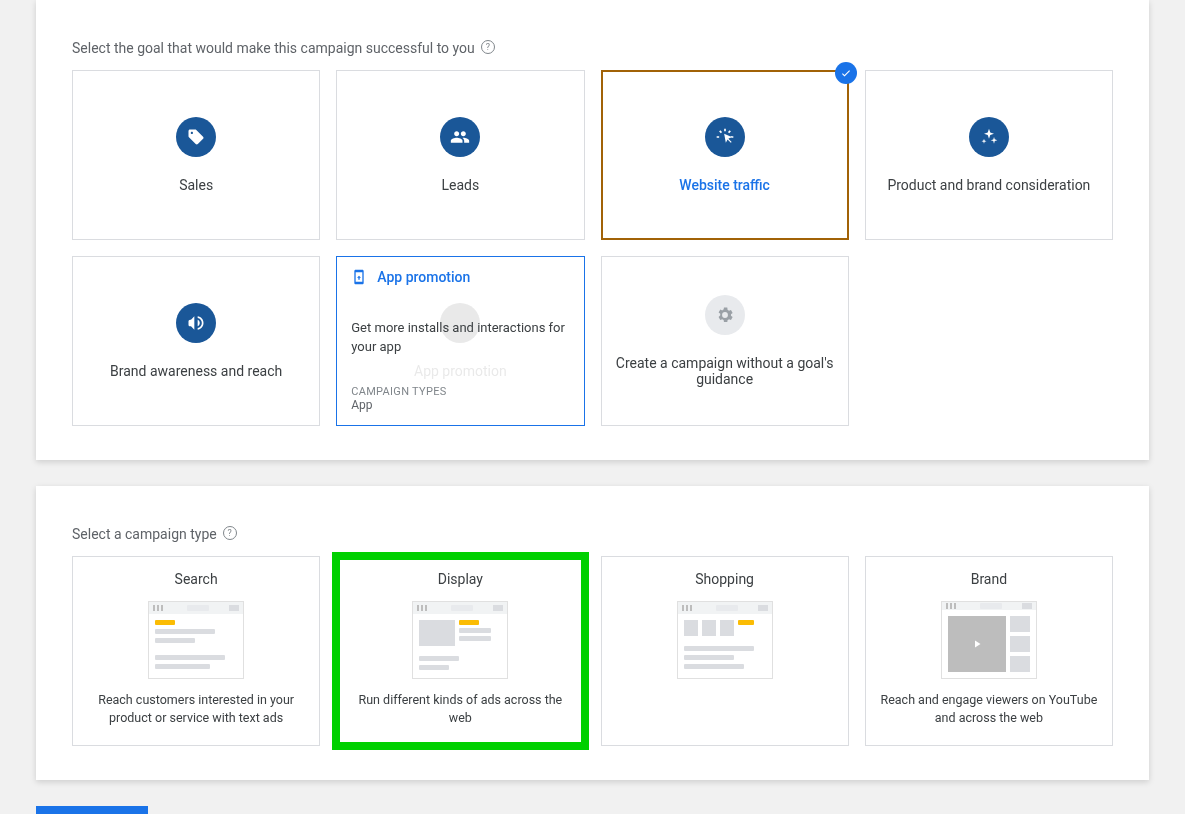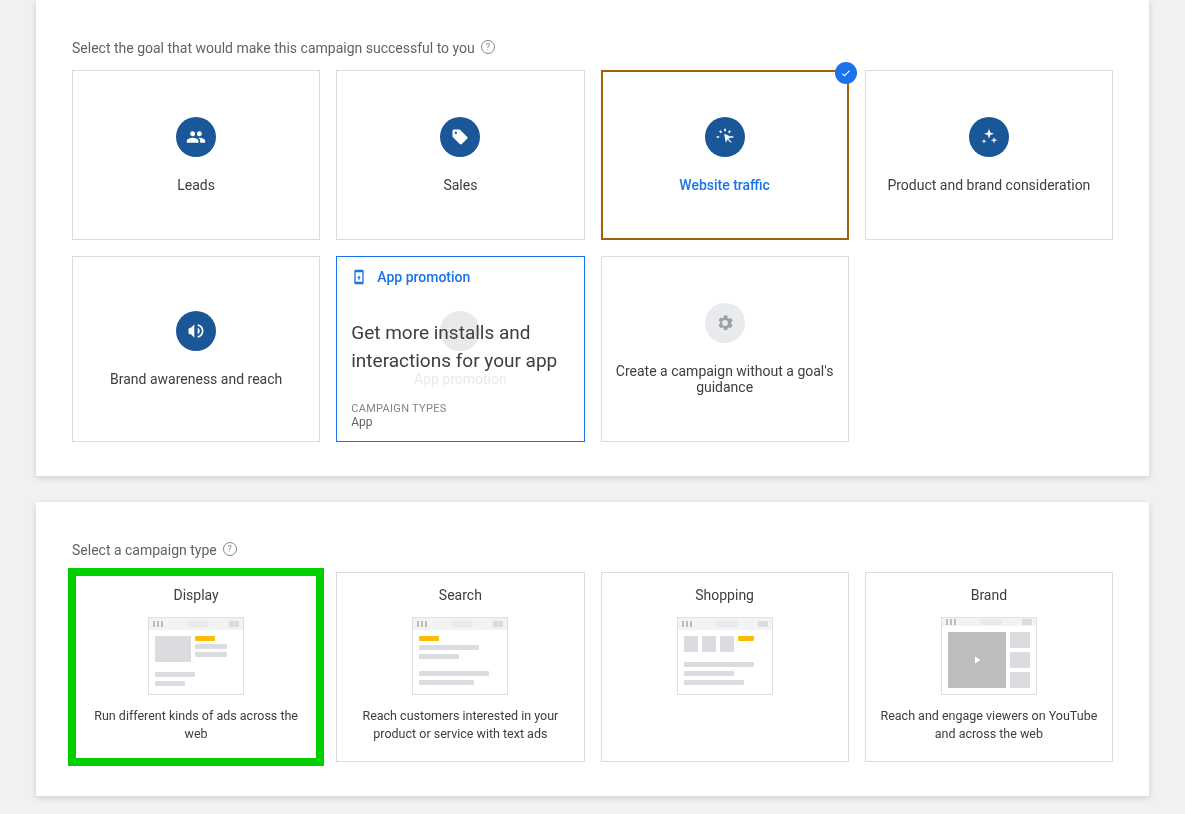--- a/index.html
+++ b/index.html
@@ -82,21 +82,21 @@
     border: 1px solid #1a73e8;
     align-items: flex-start;
     justify-content: flex-start;
     padding: 12px 14px;
   }
   .exp-header {
     display: flex; align-items: center; gap: 10px; margin-bottom: 34px;
     color: #1a73e8; font-weight: 500;
   }
   .exp-desc {
-    font-size: 19px; color: #3c4043; margin-bottom: 28px;
+    font-size: 13px; color: #3c4043; margin-bottom: 28px;
     line-height: 1.45;
   }
   .exp-camp-label {
     font-size: 11px; color: #80868b; letter-spacing: 0.3px;
     text-transform: uppercase;
   }
   .exp-camp-val {
     font-size: 12px; color: #5f6368;
   }
   .ghost-bg {
@@ -165,34 +165,34 @@
   <div class="panel">
     <div class="panel-title">
       <span>Select the goal that would make this campaign successful to you</span>
       <span class="help-icon">?</span>
     </div>
 
     <div class="grid">
 
       <div class="card">
         <div class="icon-circle">
+          <svg width="18" height="18" viewBox="0 0 24 24" fill="#fff">
+              <path d="M21.41 11.58l-9-9C12.05 2.22 11.55 2 11 2H4c-1.1 0-2 .9-2 2v7c0 .55.22 1.05.59 1.42l9 9c.78.78 2.05.78 2.83 0l7-7c.78-.78.78-2.05-.01-2.84zM6.5 8C5.67 8 5 7.33 5 6.5S5.67 5 6.5 5 8 5.67 8 6.5 7.33 8 6.5 8z"></path>
+            </svg>
+        </div>
+        <div class="card-label">Sales</div>
+      </div>
+
+      <div class="card">
+        <div class="icon-circle">
           <svg width="20" height="20" viewBox="0 0 24 24" fill="#fff">
               <path d="M16 11c1.66 0 3-1.34 3-3s-1.34-3-3-3-3 1.34-3 3 1.34 3 3 3zm-8 0c1.66 0 3-1.34 3-3S9.66 5 8 5 5 6.34 5 8s1.34 3 3 3zm0 2c-2.33 0-7 1.17-7 3.5V19h14v-2.5C15 14.17 10.33 13 8 13zm8 0c-.29 0-.62.02-.97.05 1.16.84 1.97 1.97 1.97 3.45V19h6v-2.5c0-2.33-4.67-3.5-7-3.5z"></path>
             </svg>
         </div>
         <div class="card-label">Leads</div>
-      </div>
-
-      <div class="card">
-        <div class="icon-circle">
-          <svg width="18" height="18" viewBox="0 0 24 24" fill="#fff">
-              <path d="M21.41 11.58l-9-9C12.05 2.22 11.55 2 11 2H4c-1.1 0-2 .9-2 2v7c0 .55.22 1.05.59 1.42l9 9c.78.78 2.05.78 2.83 0l7-7c.78-.78.78-2.05-.01-2.84zM6.5 8C5.67 8 5 7.33 5 6.5S5.67 5 6.5 5 8 5.67 8 6.5 7.33 8 6.5 8z"></path>
-            </svg>
-        </div>
-        <div class="card-label">Sales</div>
       </div>
 
       <div class="card selected">
         <div class="check-badge">
           <svg width="12" height="12" viewBox="0 0 24 24" fill="#fff">
               <path d="M9 16.2l-3.5-3.5L4 14.2 9 19.2 20 8.2l-1.5-1.5z"></path>
             </svg>
         </div>
         <div class="icon-circle">
           <svg width="20" height="20" viewBox="0 0 24 24" fill="#fff">
@@ -252,49 +252,20 @@
     </div>
   </div>
 
   <div class="panel">
     <div class="panel-title">
       <span>Select a campaign type</span>
       <span class="help-icon">?</span>
     </div>
 
     <div class="grid">
-
-      <div class="type-card highlight">
-        <div class="type-title">Display</div>
-        <div class="thumb">
-          <div class="thumb-top">
-              <div class="dots">
-                <span></span>
-                <span></span>
-                <span></span>
-              </div>
-              <div class="bar"></div>
-              <div class="sbtn"></div>
-            </div>
-          <div class="thumb-body">
-            <div class="row">
-              <div class="box" style="width:36px;height:26px"></div>
-              <div style="display:flex;flex-direction:column;gap:3px;">
-                <div class="line y" style="width:20px"></div>
-                <div class="line" style="width:32px"></div>
-                <div class="line" style="width:32px"></div>
-              </div>
-            </div>
-            <div style="height:2px"></div>
-            <div class="line" style="width:40px"></div>
-            <div class="line" style="width:30px"></div>
-          </div>
-        </div>
-        <div class="type-desc">Run different kinds of ads across the web</div>
-      </div>
 
       <div class="type-card">
         <div class="type-title">Search</div>
         <div class="thumb">
           <div class="thumb-top">
               <div class="dots">
                 <span></span>
                 <span></span>
                 <span></span>
               </div>
@@ -306,20 +277,49 @@
             <div class="line" style="width:60px"></div>
             <div class="line" style="width:40px"></div>
             <div style="height:4px"></div>
             <div class="line" style="width:70px"></div>
             <div class="line" style="width:55px"></div>
           </div>
         </div>
         <div class="type-desc">Reach customers interested in your product or service with text ads</div>
       </div>
 
+      <div class="type-card highlight">
+        <div class="type-title">Display</div>
+        <div class="thumb">
+          <div class="thumb-top">
+              <div class="dots">
+                <span></span>
+                <span></span>
+                <span></span>
+              </div>
+              <div class="bar"></div>
+              <div class="sbtn"></div>
+            </div>
+          <div class="thumb-body">
+            <div class="row">
+              <div class="box" style="width:36px;height:26px"></div>
+              <div style="display:flex;flex-direction:column;gap:3px;">
+                <div class="line y" style="width:20px"></div>
+                <div class="line" style="width:32px"></div>
+                <div class="line" style="width:32px"></div>
+              </div>
+            </div>
+            <div style="height:2px"></div>
+            <div class="line" style="width:40px"></div>
+            <div class="line" style="width:30px"></div>
+          </div>
+        </div>
+        <div class="type-desc">Run different kinds of ads across the web</div>
+      </div>
+
       <div class="type-card">
         <div class="type-title">Shopping</div>
         <div class="thumb">
           <div class="thumb-top">
               <div class="dots">
                 <span></span>
                 <span></span>
                 <span></span>
               </div>
               <div class="bar"></div>

